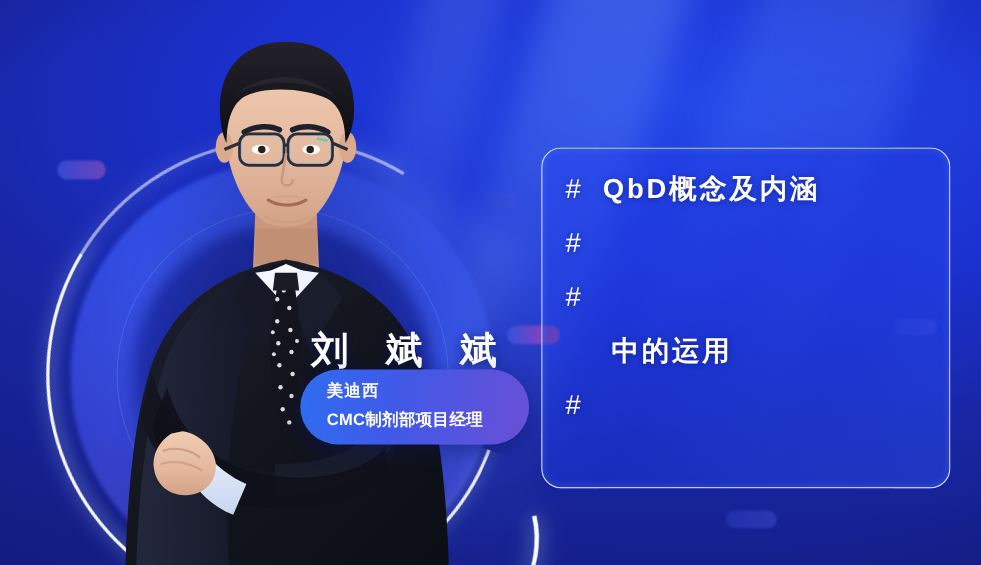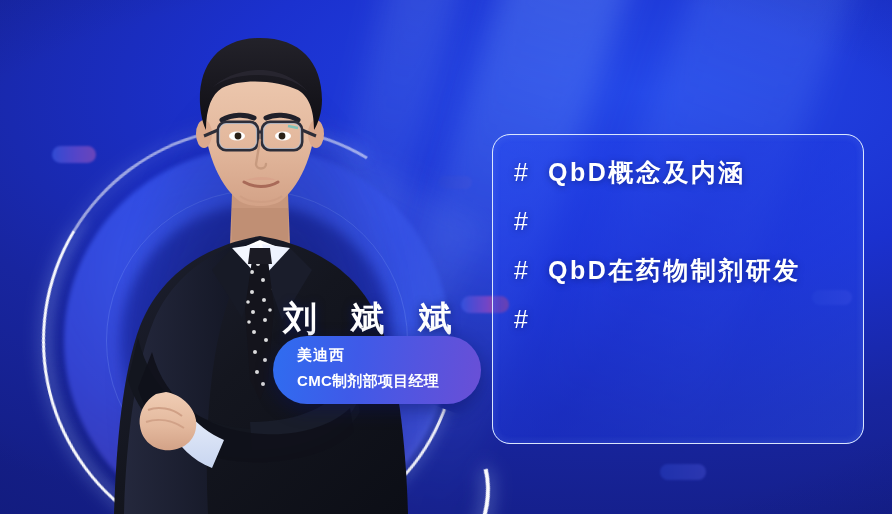--- a/index.html
+++ b/index.html
@@ -373,23 +373,26 @@
         <span class="hash">#</span>
         <span class="txt">QbD概念及内涵</span>
       </div>
 
       <div class="topic">
         <span class="hash">#</span>
       </div>
 
       <div class="topic">
         <span class="hash">#</span>
-        <span class="txt">QbD在药物制剂研发</span>
-      </div>
-
+      </div>
+
+      <div class="topic cont">
+        <span class="hash">#</span>
+        <span class="txt">中的运用</span>
+      </div>
 
       <div class="topic t-last">
         <span class="hash">#</span>
       </div>
 
     </div>
   </div>
 
 </div>
 

